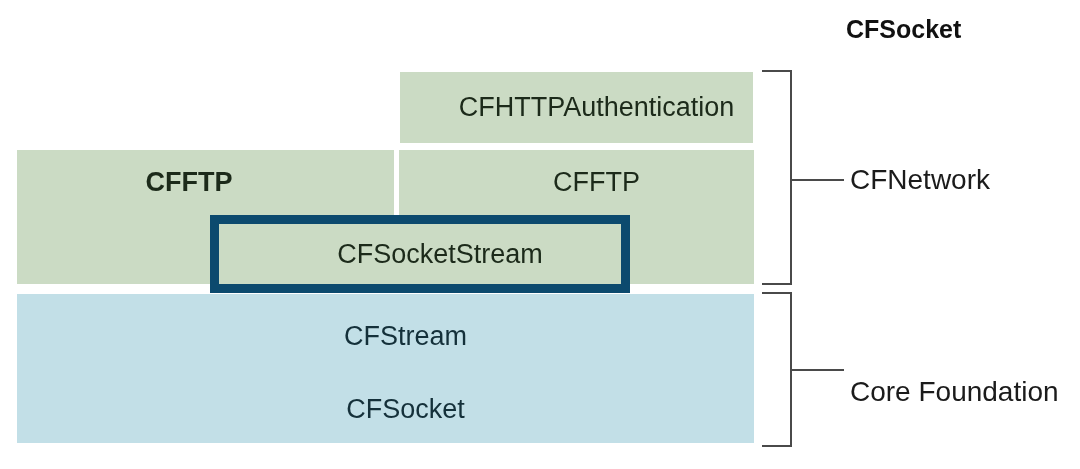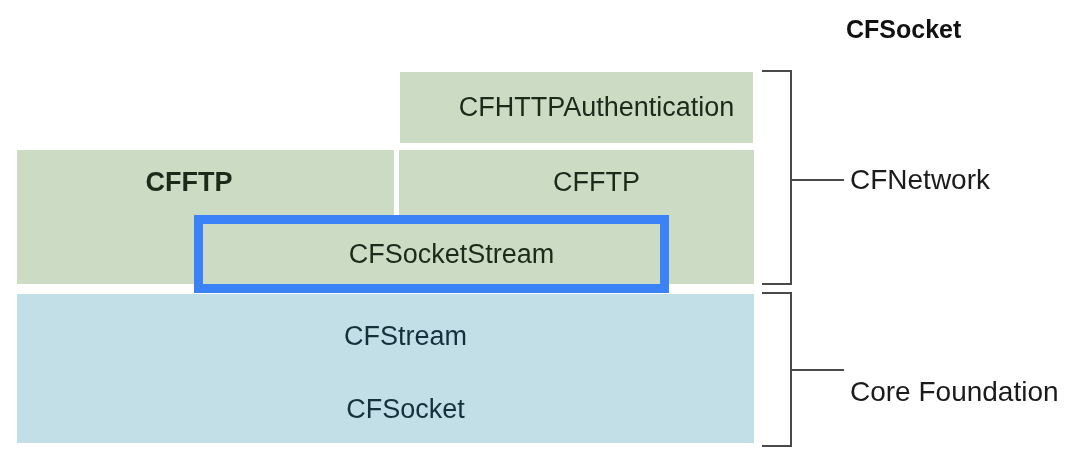--- a/index.html
+++ b/index.html
@@ -31,22 +31,22 @@
   
   #b-auth{left:400px;top:72px;width:353px;height:71px;}
   
   .tall{align-items:flex-start;justify-content:stretch;}
   .strip{width:100%;height:65px;display:flex;align-items:center;justify-content:center;}
   #b-cfftp{left:17px;top:150px;width:377px;height:134px;}
   #b-cfftp .lbl{margin-right:73px;font-weight:bold;}
   #b-cfhttp{left:399px;top:150px;width:355px;height:134px;}
   
   #b-css{
-    left:194px;top:215px;width:475px;height:78px;
-    border:9px solid #3b82f6;
+    left:210px;top:215px;width:420px;height:78px;
+    border:9px solid #0c4a6e;
   }
   
   #b-cfstream{left:17px;top:294px;width:737px;height:84px;}
   #b-cfsocket{left:17px;top:375px;width:737px;height:68px;}
   
   .bracket{
     position:absolute;box-sizing:border-box;width:30px;
     border-top:2px solid var(--bracket);
     border-right:2px solid var(--bracket);
     border-bottom:2px solid var(--bracket);

